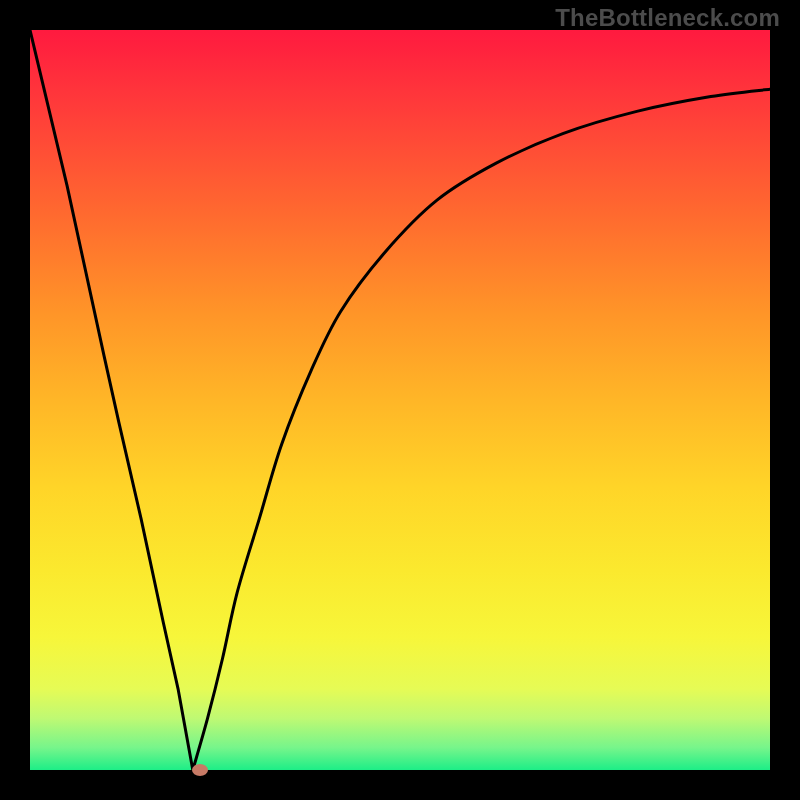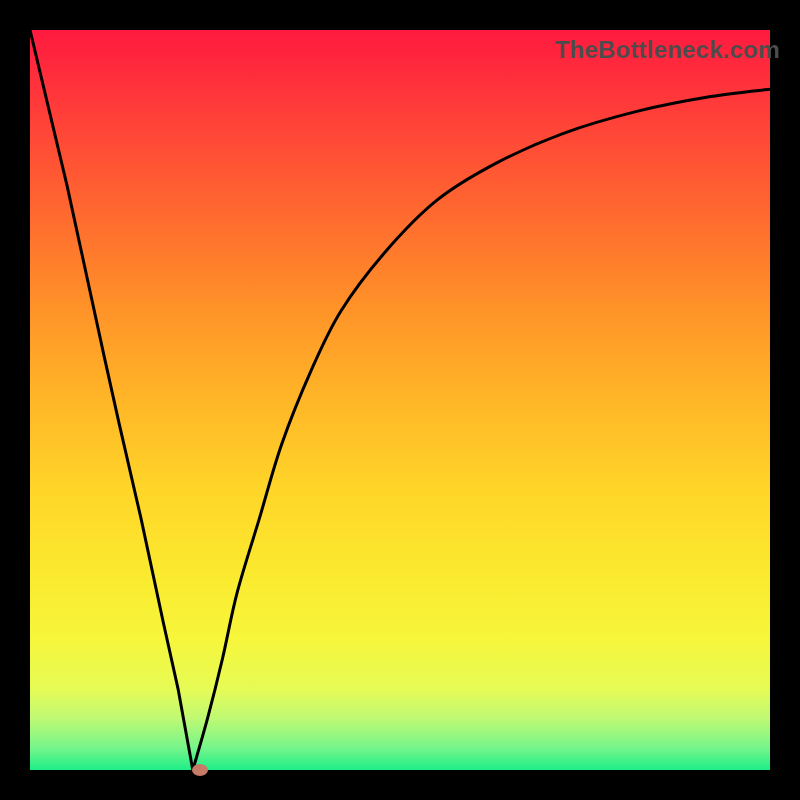--- a/index.html
+++ b/index.html
@@ -19,21 +19,20 @@
   .watermark {
     position: absolute;
     top: 4px;
     right: 20px;
     color: #4c4c4c;
     font-family: Arial, Helvetica, sans-serif;
     font-size: 24px;
     font-weight: 600;
     z-index: 5;
     letter-spacing: 0.2px;
-    margin-top: 32px;
   }
   .plot-area {
     position: absolute;
     left: 30px;
     top: 30px;
     width: 740px;
     height: 740px;
     
     background: linear-gradient(to bottom,
       #ff1a3f 0%,

